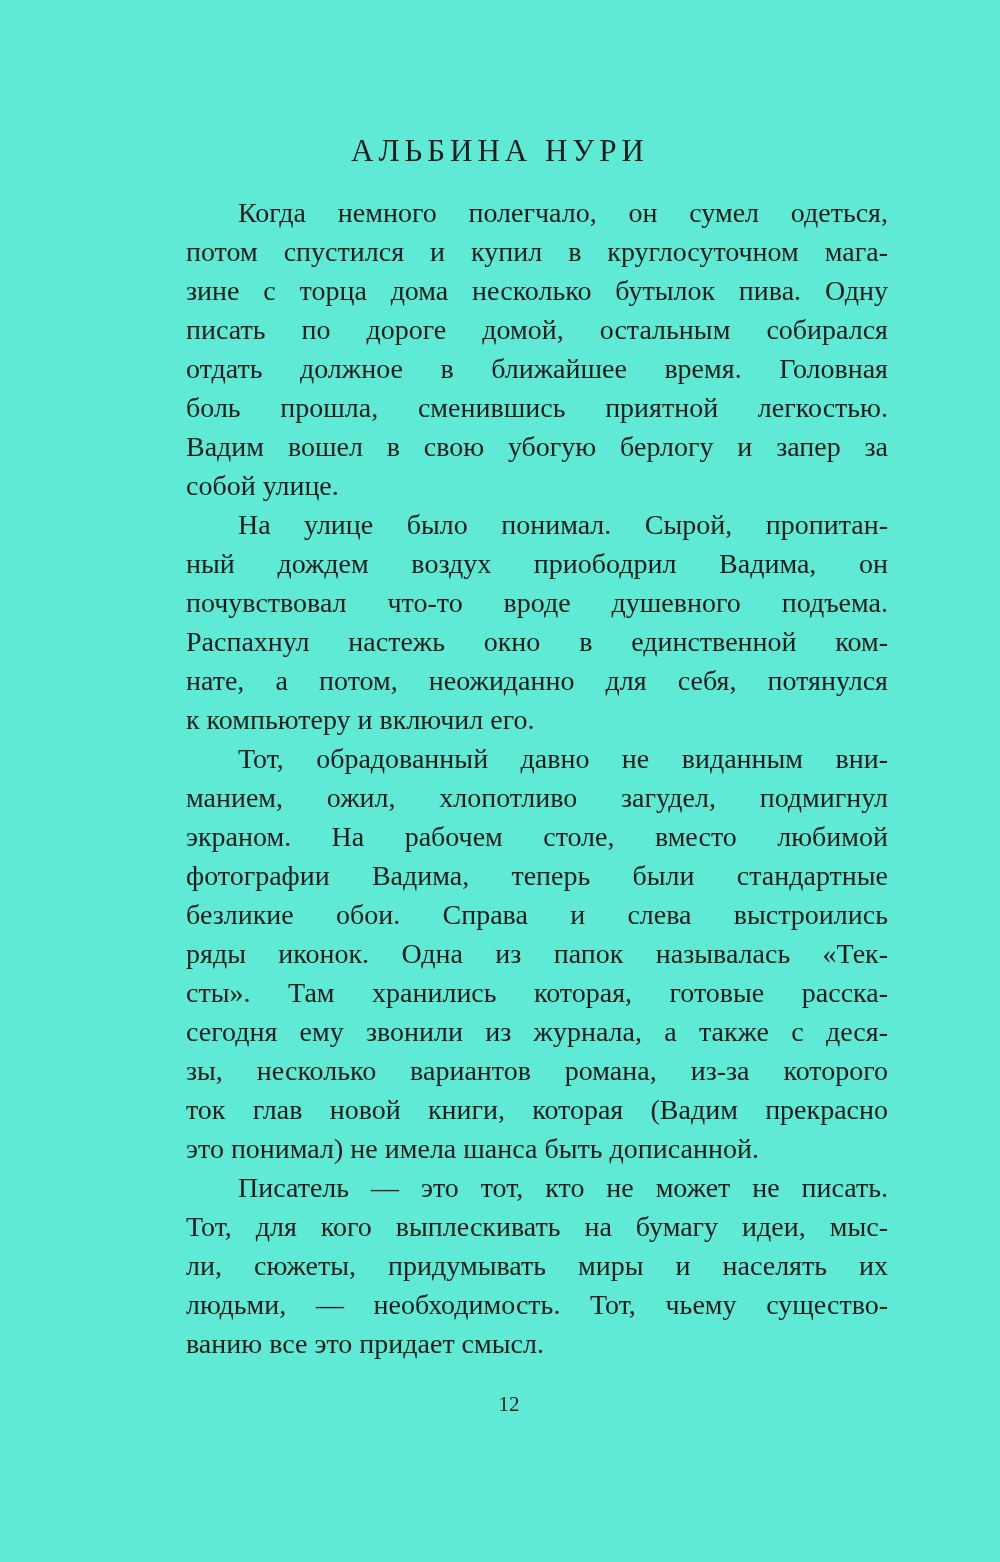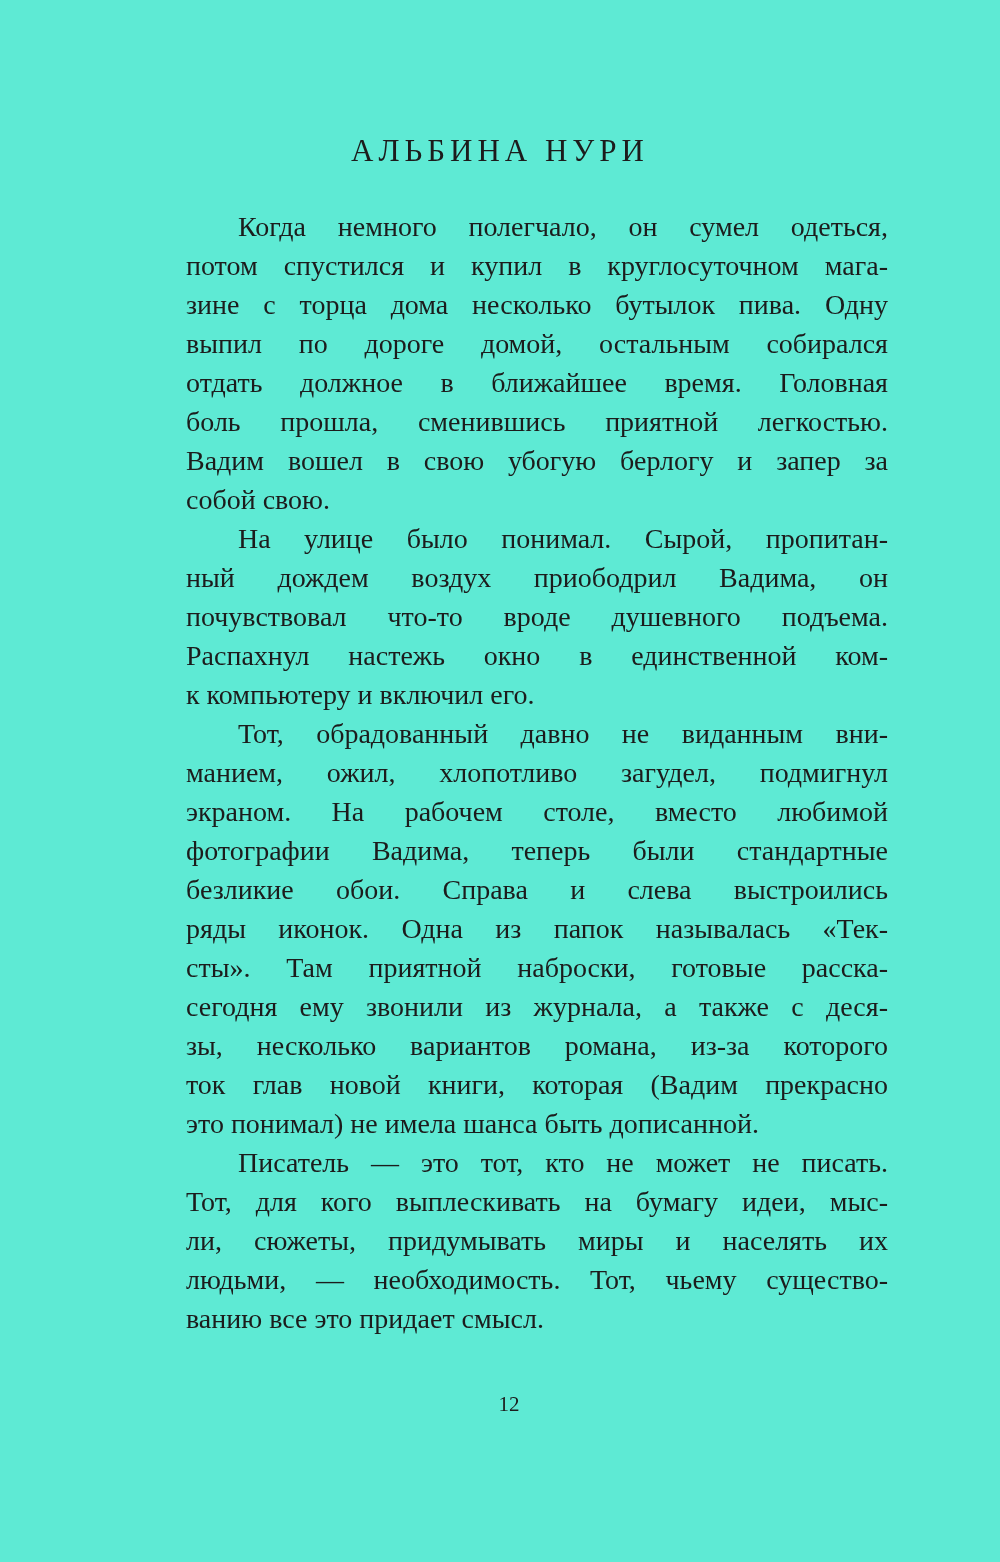--- a/index.html
+++ b/index.html
@@ -22,21 +22,21 @@
       top: 133px;
       left: 0;
       width: 100%;
       text-align: center;
       font-size: 31px;
       letter-spacing: 5px;
       font-weight: normal;
     }
     .body-text {
       position: absolute;
-      top: 207px;
+      top: 193px;
       left: 186px;
       width: 702px;
       font-size: 28px;
       line-height: 39px;
     }
     .line {
       text-align: justify;
       text-align-last: justify;
       white-space: normal;
     }
@@ -59,37 +59,38 @@
 </head>
 <body>
 
 <div class="page">
   <div class="running-header">АЛЬБИНА НУРИ</div>
 
   <div class="body-text">
       <div class="line first">Когда немного полегчало, он сумел одеться,</div>
       <div class="line">потом спустился и купил в круглосуточном мага-</div>
       <div class="line">зине с торца дома несколько бутылок пива. Одну</div>
-      <div class="line">выпил по дороге домой, остальным собирался</div>
+      <div class="line">писать по дороге домой, остальным собирался</div>
       <div class="line">отдать должное в ближайшее время. Головная</div>
       <div class="line">боль прошла, сменившись приятной легкостью.</div>
       <div class="line">Вадим вошел в свою убогую берлогу и запер за</div>
-      <div class="line last">собой свою.</div>
+      <div class="line last">собой улице.</div>
       <div class="line first">На улице было понимал. Сырой, пропитан-</div>
       <div class="line">ный дождем воздух приободрил Вадима, он</div>
       <div class="line">почувствовал что-то вроде душевного подъема.</div>
       <div class="line">Распахнул настежь окно в единственной ком-</div>
+      <div class="line">нате, а потом, неожиданно для себя, потянулся</div>
       <div class="line last">к компьютеру и включил его.</div>
       <div class="line first">Тот, обрадованный давно не виданным вни-</div>
       <div class="line">манием, ожил, хлопотливо загудел, подмигнул</div>
       <div class="line">экраном. На рабочем столе, вместо любимой</div>
       <div class="line">фотографии Вадима, теперь были стандартные</div>
       <div class="line">безликие обои. Справа и слева выстроились</div>
       <div class="line">ряды иконок. Одна из папок называлась «Тек-</div>
-      <div class="line">сты». Там приятной наброски, готовые расска-</div>
+      <div class="line">сты». Там хранились которая, готовые расска-</div>
       <div class="line">сегодня ему звонили из журнала, а также с деся-</div>
       <div class="line">зы, несколько вариантов романа, из-за которого</div>
       <div class="line">ток глав новой книги, которая (Вадим прекрасно</div>
       <div class="line last">это понимал) не имела шанса быть дописанной.</div>
       <div class="line first">Писатель — это тот, кто не может не писать.</div>
       <div class="line">Тот, для кого выплескивать на бумагу идеи, мыс-</div>
       <div class="line">ли, сюжеты, придумывать миры и населять их</div>
       <div class="line">людьми, — необходимость. Тот, чьему существо-</div>
       <div class="line last">ванию все это придает смысл.</div>
     </div>

